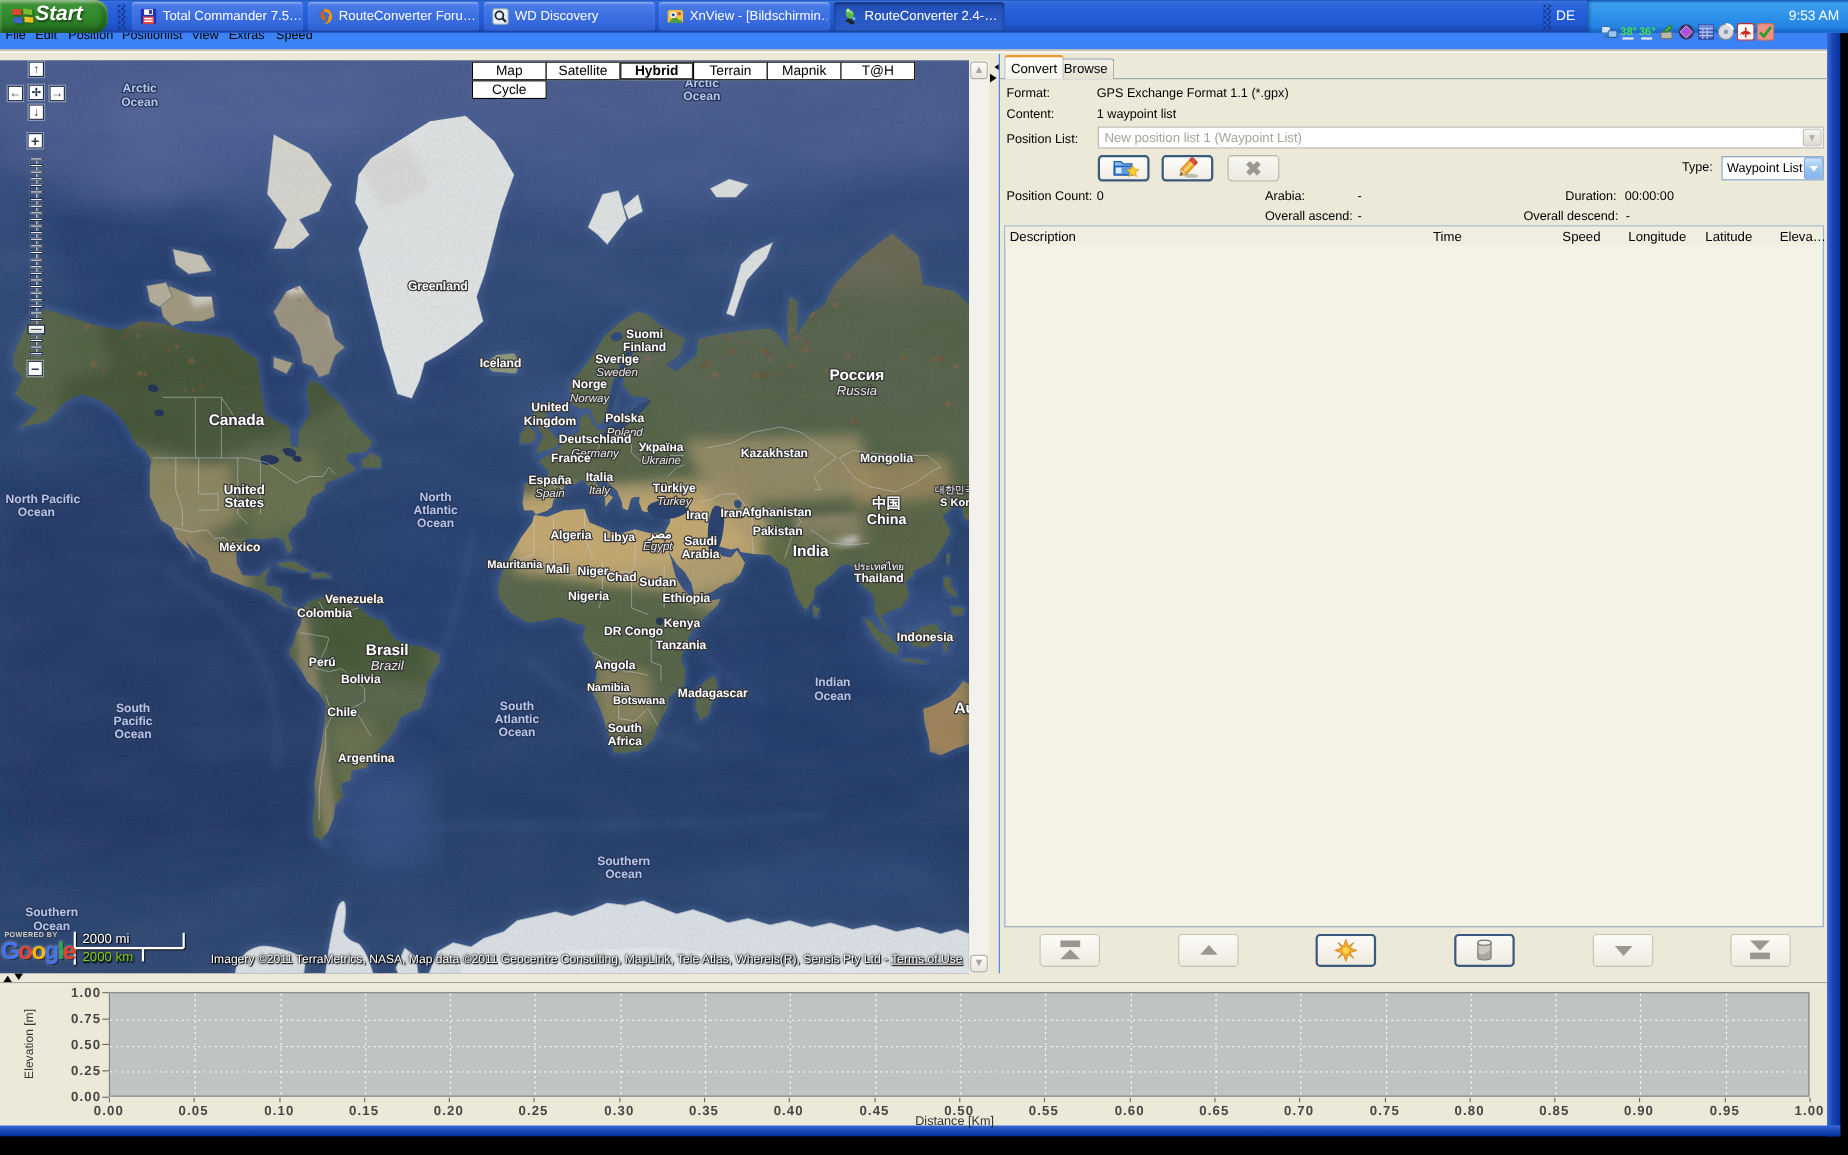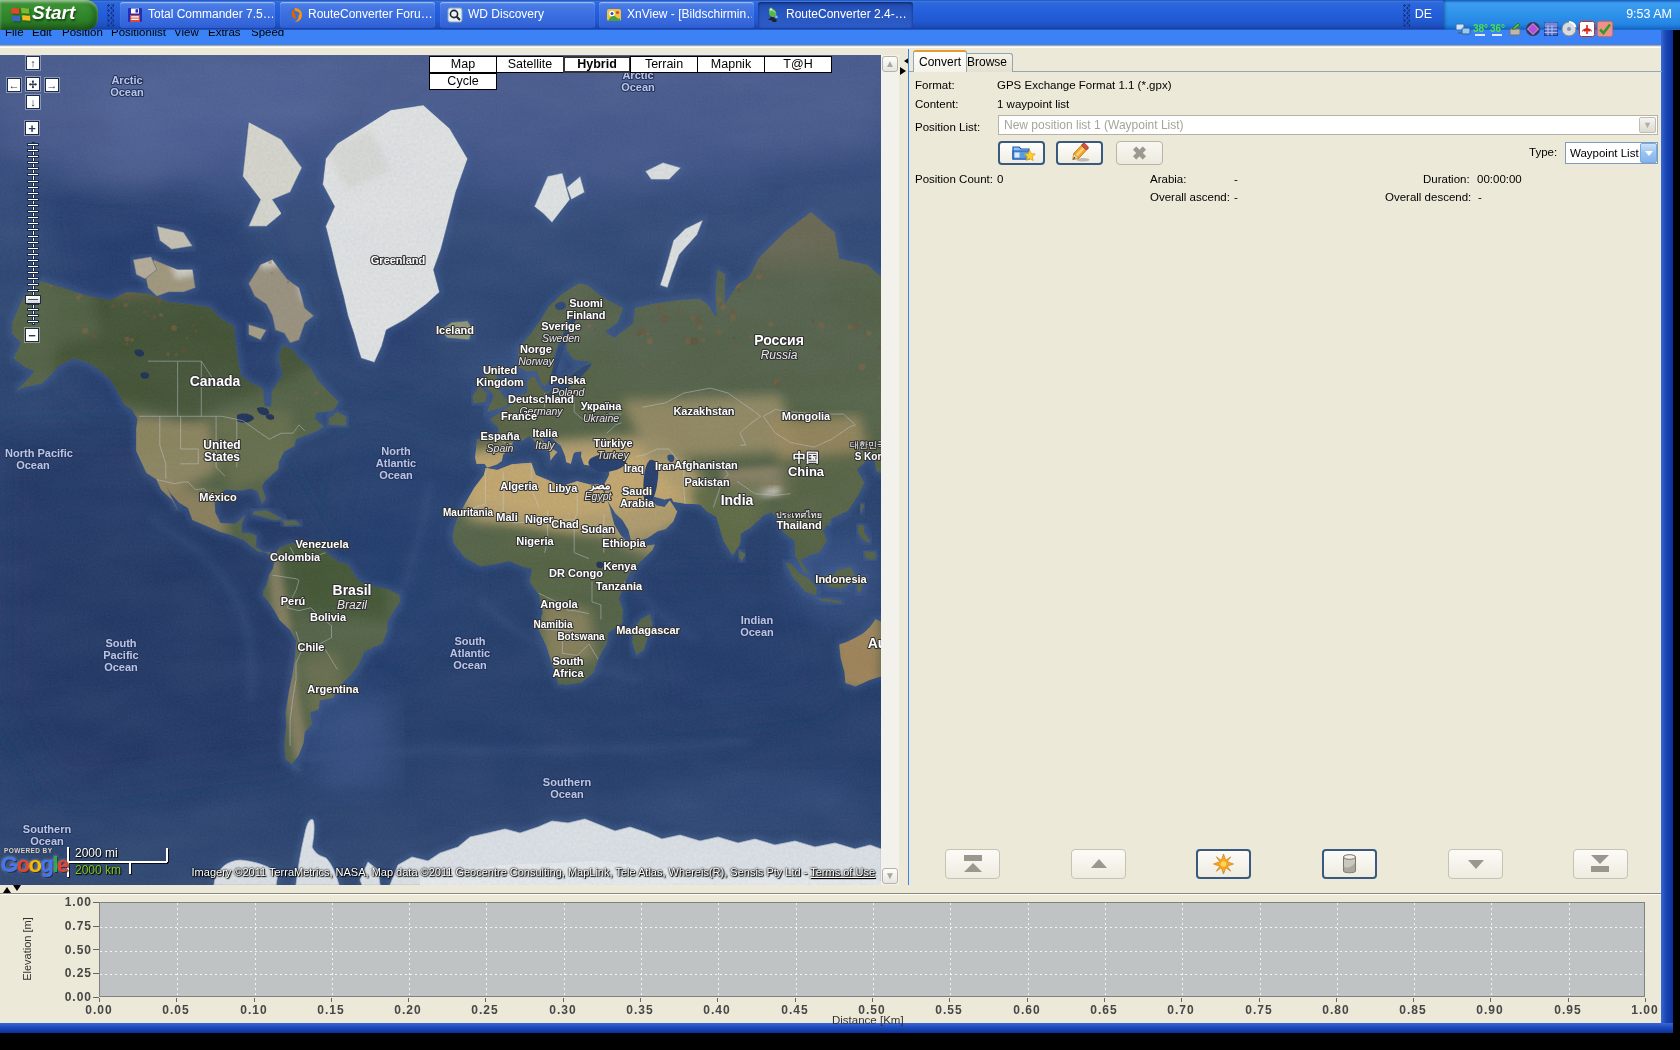--- a/index.html
+++ b/index.html
@@ -741,20 +741,30 @@
     <div class="lbl" style="left:6px; top:124px;">Position Count:</div>
     <div class="lbl" style="left:88px; top:124px;">0</div>
     <div class="lbl" style="left:241px; top:124px;">Arabia:</div>
     <div class="lbl" style="left:325px; top:124px;">-</div>
     <div class="lbl" style="left:476px; top:124px;margin-left:38px;">Duration:</div>
     <div class="lbl" style="left:568px; top:124px;">00:00:00</div>
     <div class="lbl" style="left:241px; top:142px;">Overall ascend:</div>
     <div class="lbl" style="left:325px; top:142px;">-</div>
     <div class="lbl" style="left:476px; top:142px;">Overall descend:</div>
     <div class="lbl" style="left:569px; top:142px;">-</div>
+    <div id="postable">
+      <div class="hdr">
+        <span style="position:absolute; left:4px; top:2px;">Description</span>
+        <span style="position:absolute; left:376px; top:2px; width:39px; text-align:right;">Time</span>
+        <span style="position:absolute; left:476px; top:2px; width:65px; text-align:right;">Speed</span>
+        <span style="position:absolute; left:551px; top:2px; width:68px; text-align:right;">Longitude</span>
+        <span style="position:absolute; left:626px; top:2px; width:53px; text-align:right;">Latitude</span>
+        <span style="position:absolute; left:690px; top:2px; width:56px; text-align:right;">Eleva…</span>
+      </div>
+    </div>
     <div class="actbtn " style="left:36px"><svg width="53" height="28">
           <rect x="18" y="5" width="18" height="6" fill="#9a988e"></rect>
           <path d="M18 22 L27 13 L36 22 Z" fill="#9a988e"></path>
         </svg></div>
 <div class="actbtn " style="left:162px"><svg width="53" height="28">
           <path d="M19 18 L27 9 L35 18 Z" fill="#9a988e"></path>
         </svg></div>
 <div class="actbtn foc" style="left:287px"><svg width="51" height="26">
           <g transform="translate(25.5,13)">
             <path d="M0 -10 L2.2 -3.6 L7.2 -7.2 L3.6 -2.2 L10 0 L3.6 2.2 L7.2 7.2 L2.2 3.6 L0 10 L-2.2 3.6 L-7.2 7.2 L-3.6 2.2 L-10 0 L-3.6 -2.2 L-7.2 -7.2 L-2.2 -3.6 Z" fill="#f9a825" stroke="#c87d12" stroke-width="0.7"></path>

